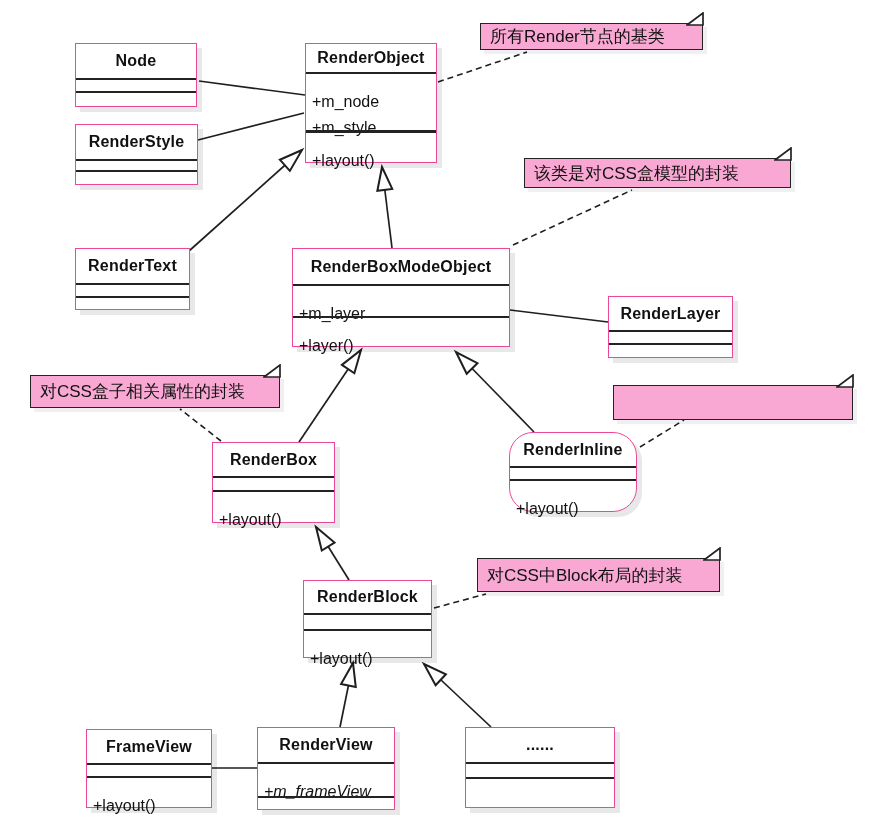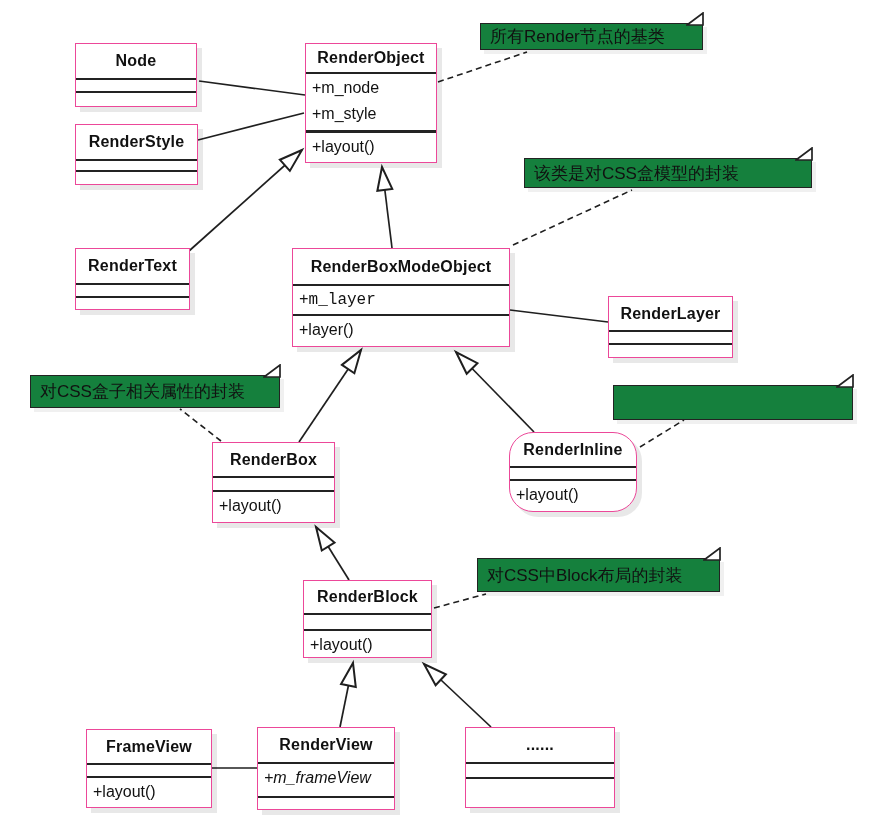--- a/index.html
+++ b/index.html
@@ -32,26 +32,26 @@
   }
   .cmp {
     border-top: 2px solid #232323;
     box-sizing: border-box;
     flex: 0 0 auto;
   }
   .cmp.thick { border-top-width: 3.5px; }
   .cmp.grow { flex: 1 1 auto; }
   .cmp.text {
     display: flex; flex-direction: column; justify-content: flex-start;
-    font-size: 16px; line-height: 26px; padding: 1px 6px;
+    font-size: 16px; line-height: 26px; padding: 15px 6px;
   }
 
   .uml-note {
     position: absolute;
-    background: #15803d;
+    background: #f9a8d4;
     border: 1.7px solid #232323;
     box-sizing: border-box;
     display: flex; align-items: center;
     padding: 2px 22px 2px 9px;
     font-size: 17px;
     white-space: nowrap;
     box-shadow: 4px 4px 0 rgba(0,0,0,0.06);
   }
   .note-fold {
     position: absolute;
@@ -116,21 +116,21 @@
       <span>+m_node</span>
       <span>+m_style</span>
     </div>
     <div class="cmp text thick grow">
       <span>+layout()</span>
     </div>
   </div>
 
   <div class="uml-class" style="left:292px;top:248px;width:218px;height:99px;">
     <div class="cls-title" style="height:35px;">RenderBoxModeObject</div>
-    <div class="cmp text" style="height:30px;font-family:Liberation Mono, monospace;">
+    <div class="cmp text" style="height:30px;">
       <span>+m_layer</span>
     </div>
     <div class="cmp text grow">
       <span>+layer()</span>
     </div>
   </div>
 
   <div class="uml-class" style="left:608px;top:296px;width:125px;height:62px;">
     <div class="cls-title" style="height:33px;">RenderLayer</div>
     <div class="cmp" style="height:13px;"></div>
@@ -183,21 +183,21 @@
     <div class="cmp grow"></div>
   </div>
 
   <div class="uml-note" style="left:480px;top:23px;width:223px;height:27px;">
     <svg class="note-fold" viewBox="0 0 18 14">
       <path d="M1 13 L17 1 L17 13 Z" fill="#ffffff" stroke="#232323" stroke-width="1.7"></path>
     </svg>
     <span>所有Render节点的基类</span>
   </div>
 
-  <div class="uml-note" style="left:524px;top:158px;width:288px;height:30px;">
+  <div class="uml-note" style="left:524px;top:158px;width:267px;height:30px;">
     <svg class="note-fold" viewBox="0 0 18 14">
       <path d="M1 13 L17 1 L17 13 Z" fill="#ffffff" stroke="#232323" stroke-width="1.7"></path>
     </svg>
     <span>该类是对CSS盒模型的封装</span>
   </div>
 
   <div class="uml-note" style="left:30px;top:375px;width:250px;height:33px;">
     <svg class="note-fold" viewBox="0 0 18 14">
       <path d="M1 13 L17 1 L17 13 Z" fill="#ffffff" stroke="#232323" stroke-width="1.7"></path>
     </svg>

